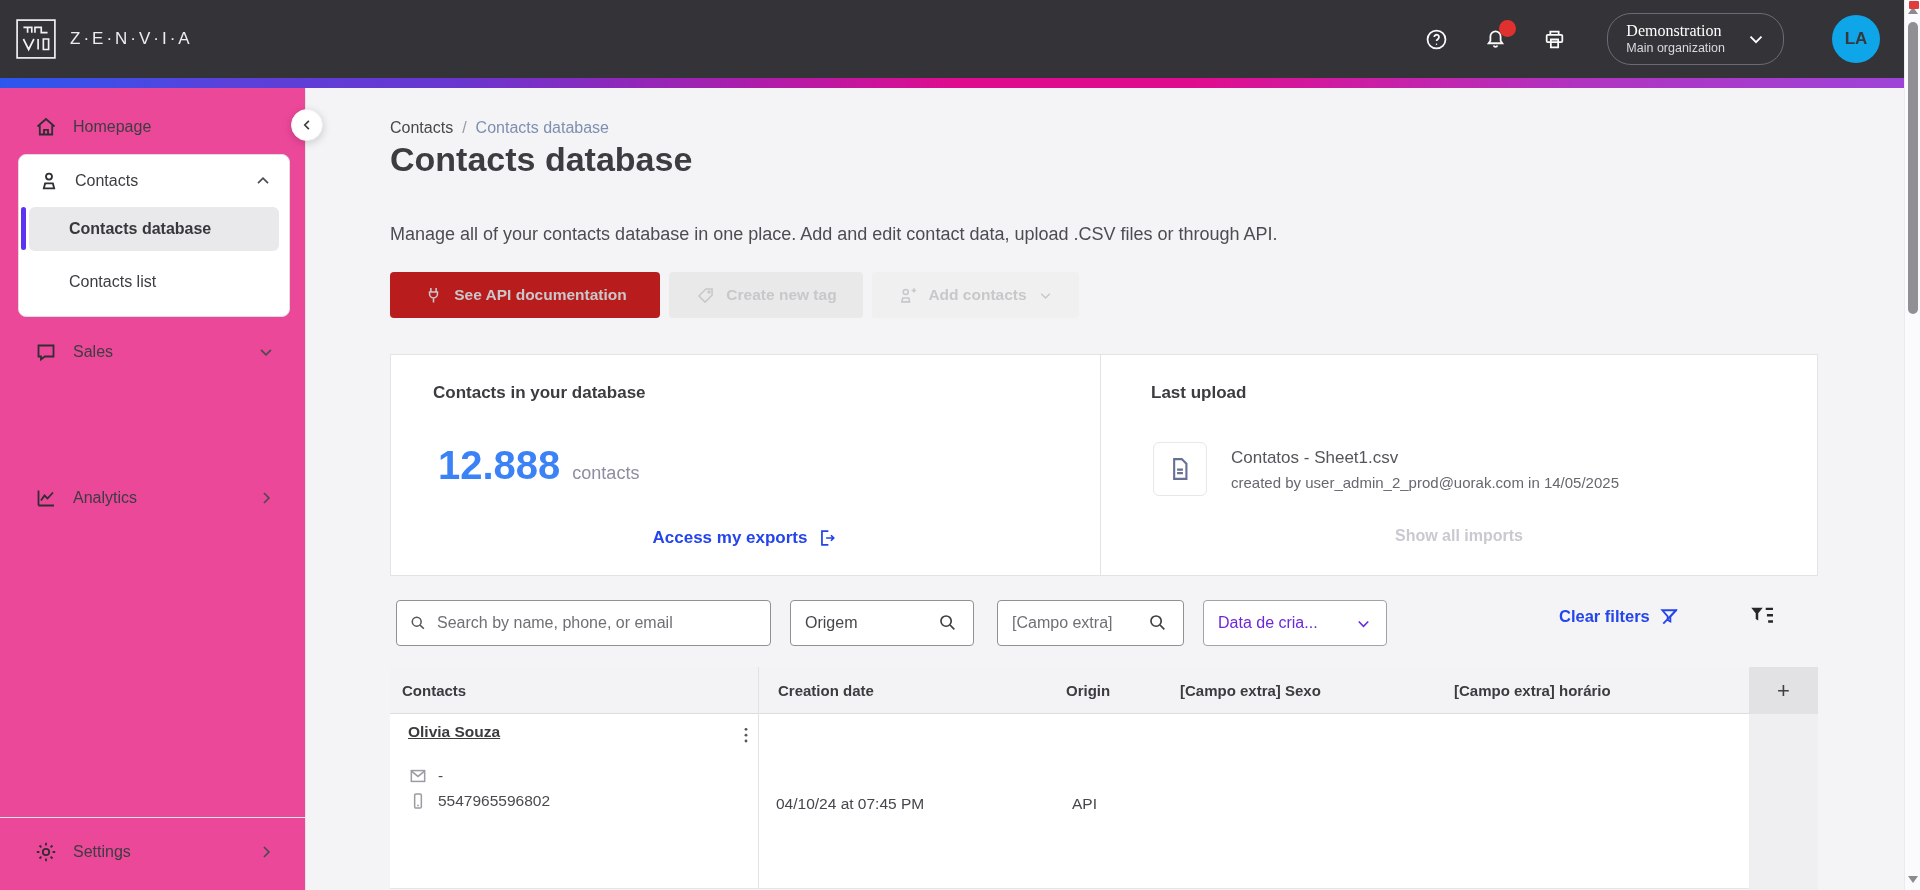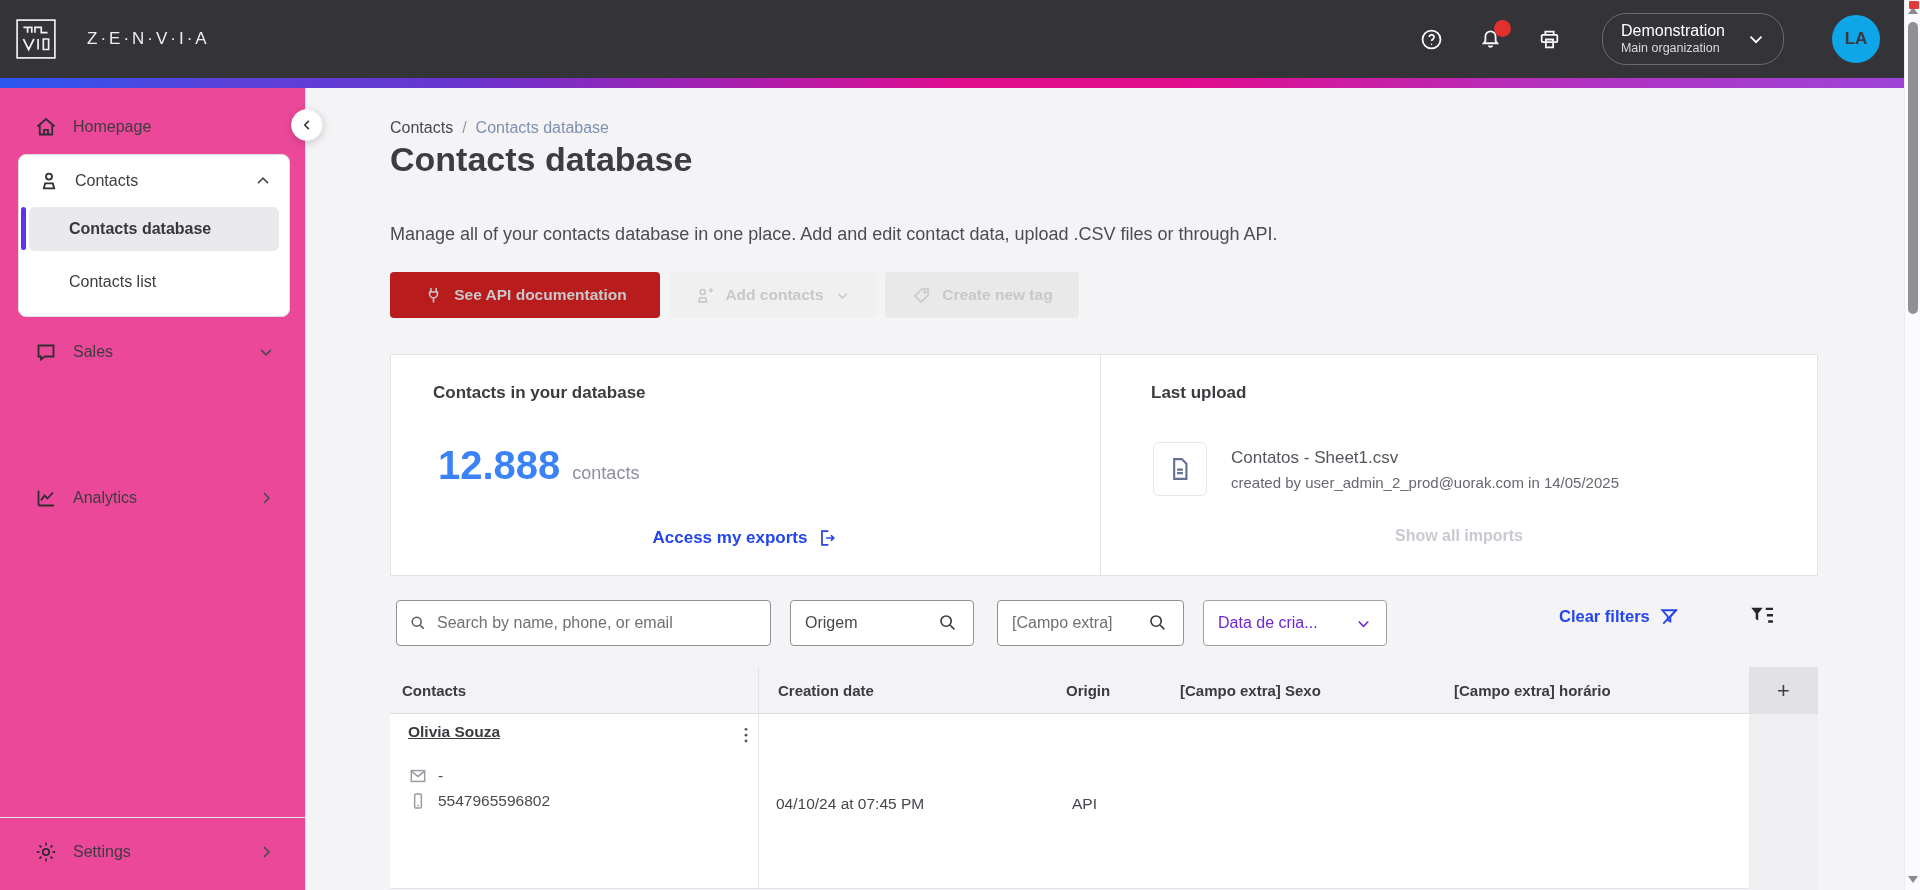--- a/index.html
+++ b/index.html
@@ -6,29 +6,29 @@
   html,body { width:1920px; height:890px; }
   body {
     font-family:"Liberation Sans", sans-serif;
     background:#f4f4f6; color:#3c3c41;
     position:relative; overflow:hidden;
   }
   svg { display:block; }
 
   
   .topbar { position:absolute; left:0; top:0; width:1920px; height:78px; background:#343438; display:flex; align-items:center; z-index:5; }
-  .brand { display:flex; align-items:center; gap:30px; margin-left:15px; }
+  .brand { display:flex; align-items:center; gap:13px; margin-left:15px; }
   .logo-box { width:42px; height:42px; color:#f2f2f2; }
   .brand-text { color:#ededf0; font-size:17px; letter-spacing:3px; font-weight:400; }
   .topbar-right { position:absolute; right:40px; top:0; height:78px; display:flex; align-items:center; gap:34px; }
   .tb-iconbtn { background:none; border:none; color:#fafafa; cursor:pointer; position:relative; padding:0; }
   .notif-dot { position:absolute; right:-8px; top:-7px; width:17px; height:17px; border-radius:50%; background:#e0312e; }
   .org-pill { display:flex; align-items:center; border:1px solid #6a6a78; border-radius:24px; padding:7px 16px 7px 18px; background:transparent; cursor:pointer; margin-left:6px; }
   .org-texts { display:flex; flex-direction:column; align-items:flex-start; line-height:1.25; }
-  .org-name { color:#ffffff; font-size:16px; }
+  .org-name { color:#ffffff; font-size:16px;font-family:Liberation Serif, serif; }
   .org-sub { color:#d9d9e0; font-size:12.5px; }
   .org-chevron { color:#ffffff; margin-left:20px; }
   .avatar { width:48px; height:48px; border-radius:50%; background:#0ea5e9; color:#38383c; font-weight:bold; font-size:17px; display:flex; align-items:center; justify-content:center; margin-left:14px; cursor:pointer; }
 
   .gradient-bar { position:absolute; left:0; top:78px; width:1920px; height:10px; z-index:5;
     background:linear-gradient(90deg,#2b57ee 0%,#5a41da 12%,#6935cf 24%,#a71fae 38%,#e00c8e 50%,#e00c8e 62%,#b133c0 82%,#9d44d9 100%); }
 
   
   .sidebar { position:absolute; left:0; top:88px; width:306px; bottom:0; background:#ec4899; border-right:1px solid #e4e4e8; z-index:4; }
   .side-item { position:absolute; left:0; width:100%; height:30px; display:flex; align-items:center; padding-left:34px; gap:15px; font-size:16px; color:#3c3c41; cursor:pointer; }
@@ -283,43 +283,43 @@
 
   <div class="actions">
     <button class="act-btn btn-api" disabled="">
       <span>
         <svg width="21" height="21" viewBox="0 0 24 24" fill="none" stroke="currentColor" stroke-width="1.8">
           <path d="M9 3.5V8M15 3.5V8M7.5 8h9v2.3a4.5 4.5 0 0 1-9 0zM12 15v5"></path>
         </svg>
       </span>
       <span>See API documentation</span>
     </button>
+    <button class="act-btn btn-tag" disabled="">
+      <span>
+        <svg width="21" height="21" viewBox="0 0 24 24" fill="none" stroke="currentColor" stroke-width="1.8">
+          <path d="M19.5 4.5h-7L4.5 12.5 11.5 19.5 19.5 11.5z"></path>
+            <circle cx="16" cy="8" r="1.1"></circle>
+        </svg>
+      </span>
+      <span>Create new tag</span>
+    </button>
     <button class="act-btn btn-add" disabled="">
       <span>
         <svg width="21" height="21" viewBox="0 0 24 24" fill="none" stroke="currentColor" stroke-width="1.8">
           <circle cx="10" cy="8" r="2.9"></circle>
             <path d="M5.5 19.3l1.1-4.4h6.8l1.1 4.4z"></path>
             <path d="M16.8 6.2h5M19.3 3.7v5"></path>
         </svg>
       </span>
       <span>Add contacts</span>
       <span>
         <svg width="17" height="17" viewBox="0 0 24 24" fill="none" stroke="currentColor" stroke-width="2.2">
             <polyline points="6 9.5 12 15.5 18 9.5"></polyline>
           </svg>
       </span>
-    </button>
-    <button class="act-btn btn-tag" disabled="">
-      <span>
-        <svg width="21" height="21" viewBox="0 0 24 24" fill="none" stroke="currentColor" stroke-width="1.8">
-          <path d="M19.5 4.5h-7L4.5 12.5 11.5 19.5 19.5 11.5z"></path>
-            <circle cx="16" cy="8" r="1.1"></circle>
-        </svg>
-      </span>
-      <span>Create new tag</span>
     </button>
   </div>
 
   <section class="cards">
     <div class="card-left">
       <h3 class="card-h" style="left:42px; top:28px;">Contacts in your database</h3>
       <div class="count-row">
         <span class="count-num">12.888</span>
         <span class="count-unit">contacts</span>
       </div>

